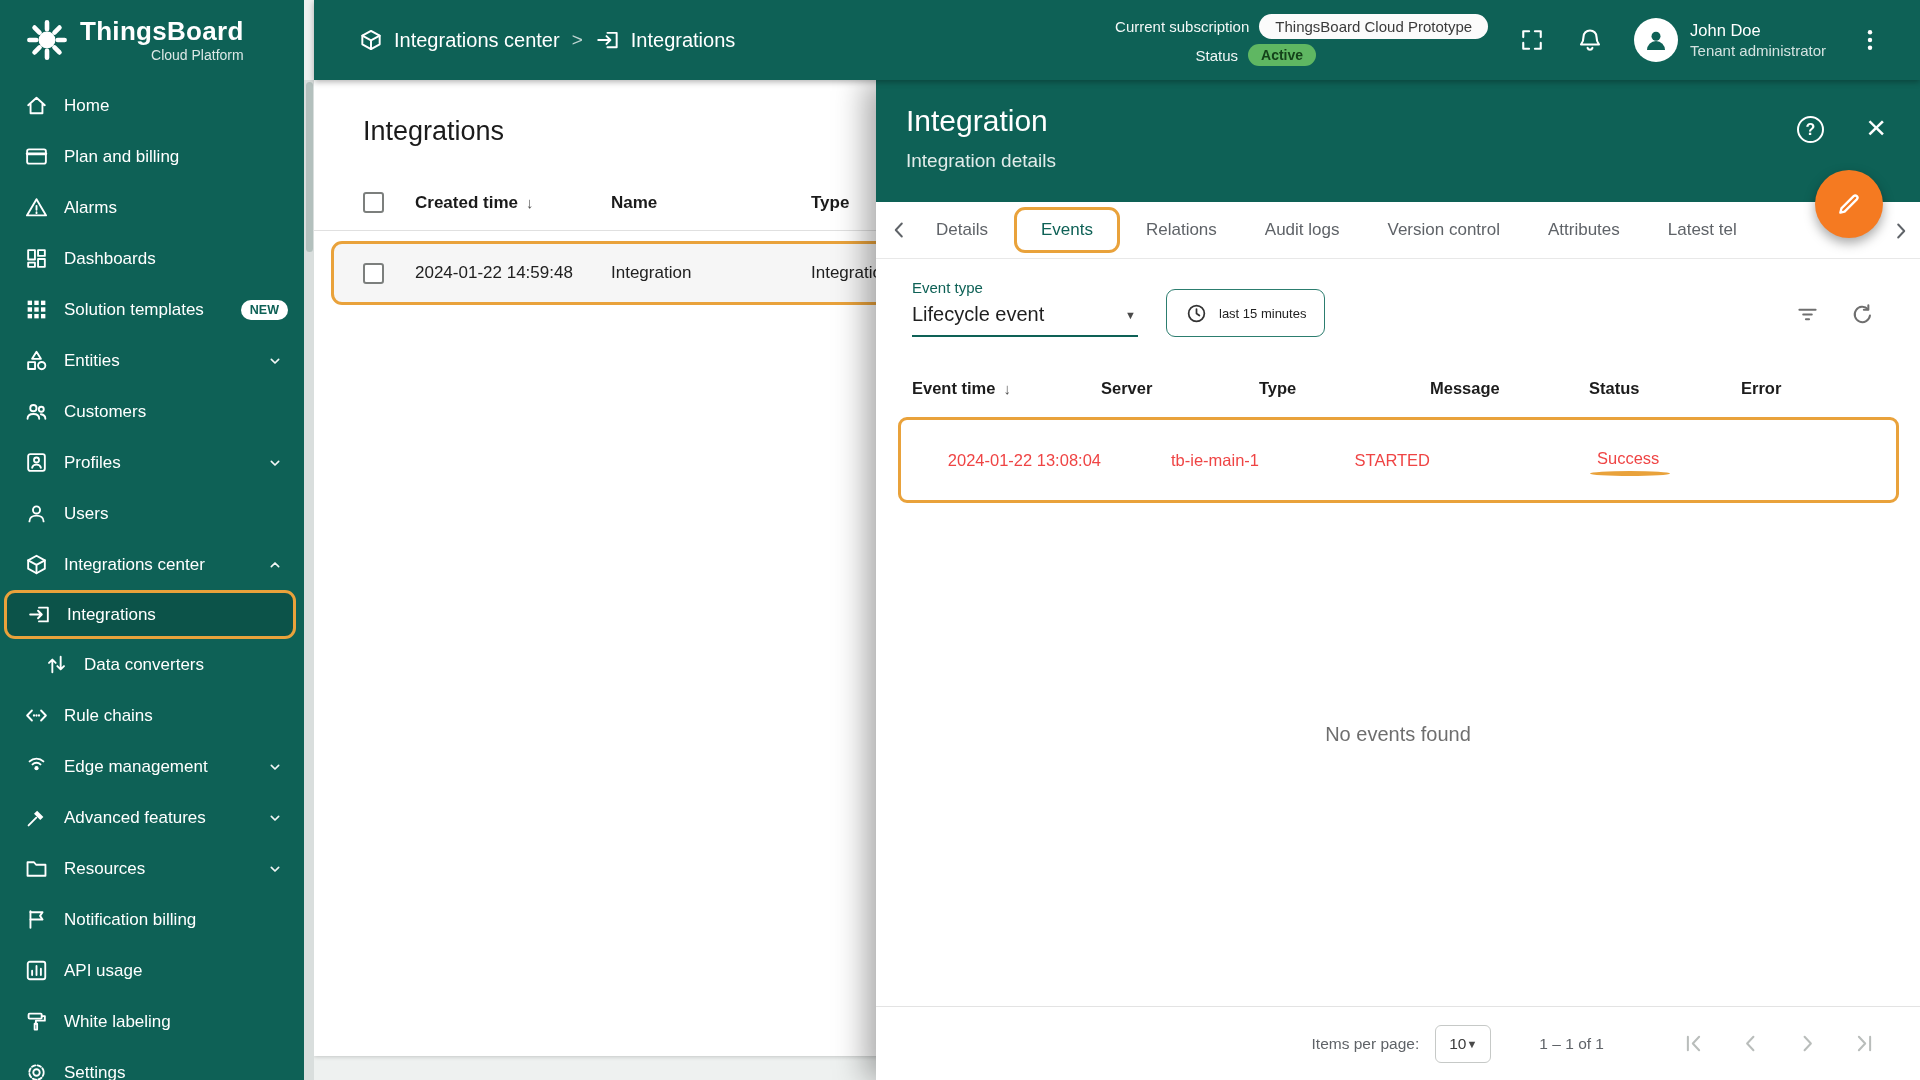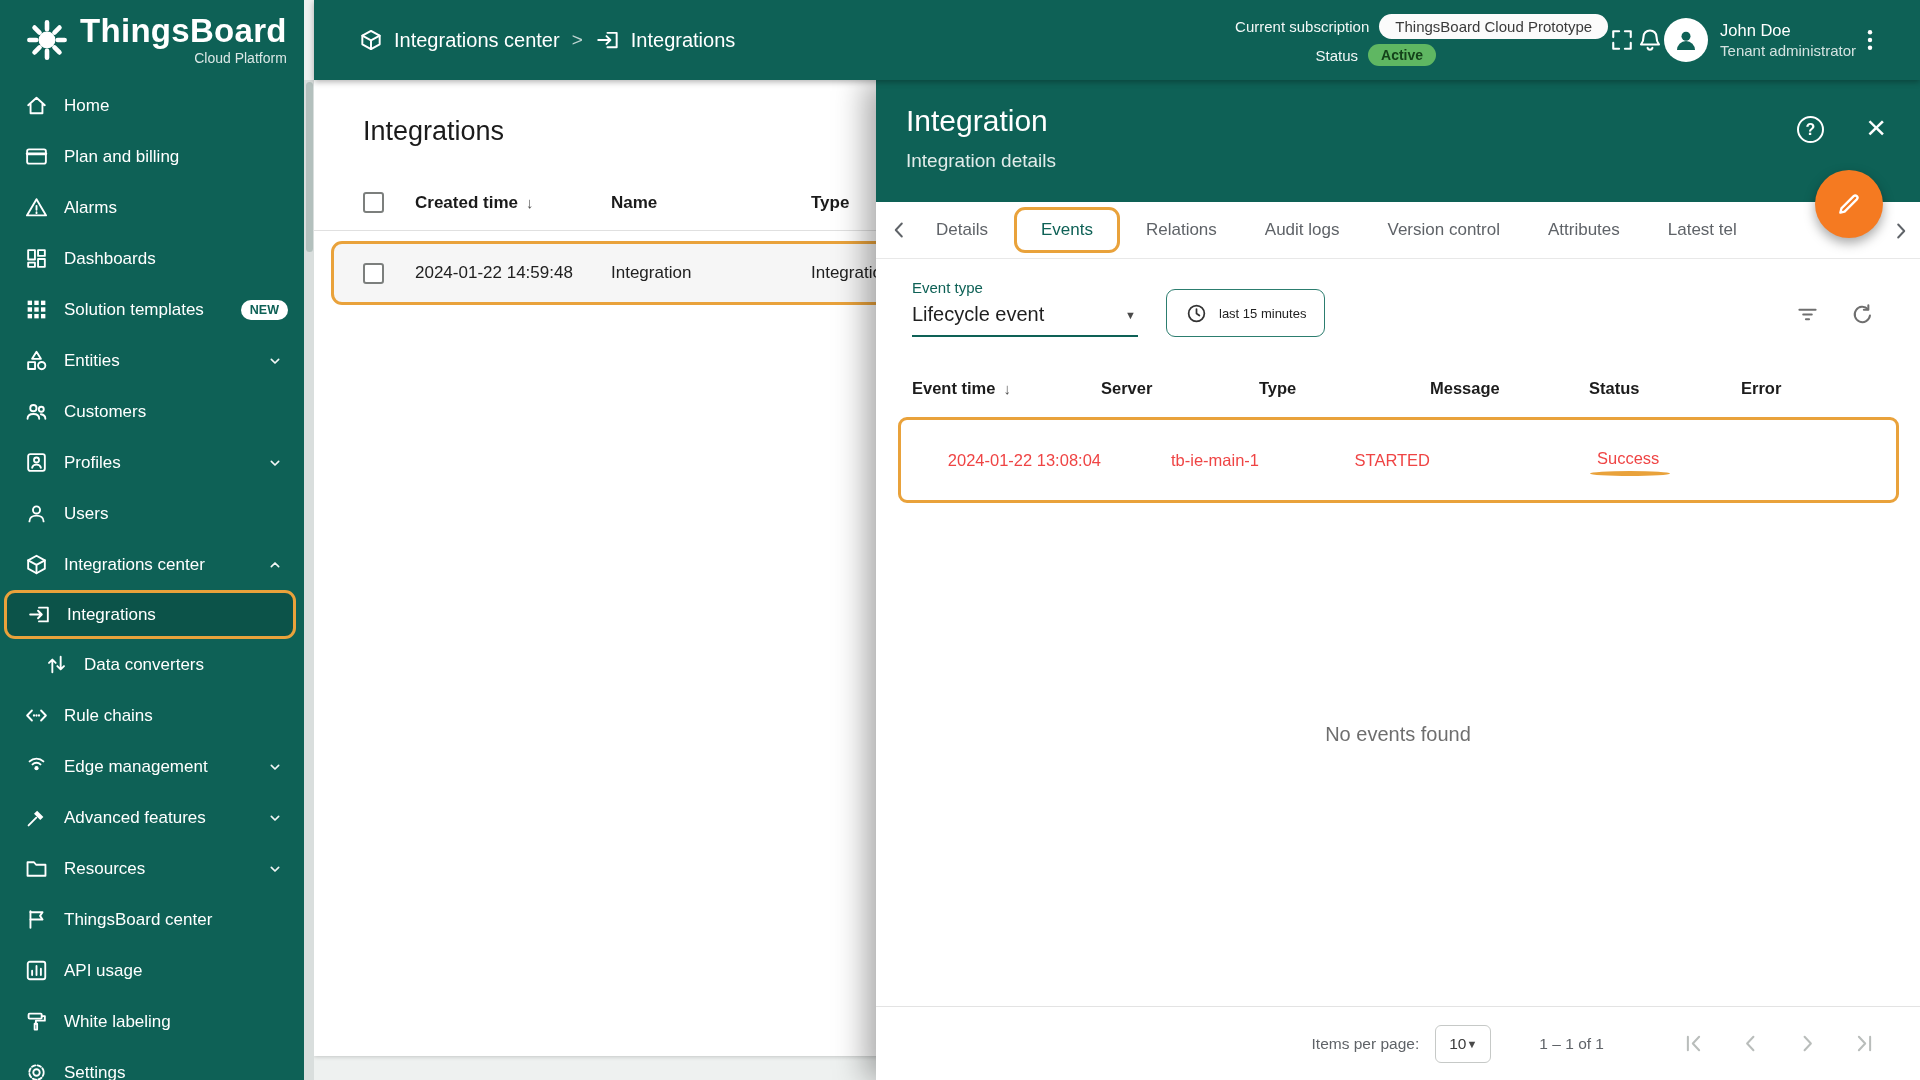--- a/index.html
+++ b/index.html
@@ -8,36 +8,36 @@
 
   
   .ic { fill:none; stroke:currentColor; stroke-width:1.8; stroke-linecap:round; stroke-linejoin:round; display:block; }
 
   
   .sidebar { position:absolute; left:0; top:0; bottom:0; width:304px; background:#0e6156; color:#fff; overflow:hidden; z-index:15; }
   .sidebar-scroll { position:absolute; left:304px; top:80px; bottom:0; width:10px; background:#d9dedd; z-index:16; }
   .sidebar-scroll .thumb { position:absolute; top:2px; left:1.5px; width:7px; height:170px; background:#b3c0bd; border-radius:4px; }
   .logo-row { height:80px; display:flex; align-items:center; padding-left:24px; gap:10px; }
   .logo-row .logo-ic { width:46px; height:46px; color:#fff; }
-  .logo-title { font-size:33px; font-weight:700; letter-spacing:.3px; line-height:1; }
+  .logo-title { font-size:26px; font-weight:700; letter-spacing:.3px; line-height:1; }
   .logo-sub { font-size:14px; color:rgba(255,255,255,.85); text-align:right; margin-top:3px; }
   .nav-item { height:51px; display:flex; align-items:center; padding-left:24px; gap:15px; font-size:17px; font-weight:500; cursor:pointer; white-space:nowrap; }
   .nav-item .nav-ic { width:25px; height:25px; flex:0 0 25px; color:#fff; }
   .nav-item.sub { padding-left:44px; }
   .nav-item .chev { width:22px; height:22px; margin-left:auto; margin-right:18px; color:rgba(255,255,255,.95); }
   .nav-item.active { margin:0 8px 0 4px; padding-left:20px; height:49px; border:3px solid #e9a23b; border-radius:11px; background:rgba(0,0,0,.14); }
   .new-badge { margin-left:auto; margin-right:16px; background:#fff; color:#0e6156; font-size:12.5px; font-weight:700; border-radius:11px; padding:3px 9px; }
 
   
   .topbar { position:absolute; left:314px; right:0; top:0; height:80px; background:#0e6156; color:#fff; display:flex; align-items:center; padding:0 36px 0 44px; z-index:40; box-shadow:0 2px 6px rgba(0,0,0,.3); }
   .crumbs { display:flex; align-items:center; gap:12px; }
   .crumb { display:flex; align-items:center; gap:10px; font-size:20px; font-weight:500; cursor:pointer; }
   .crumb .ic { width:26px; height:26px; }
   .crumb-sep { font-size:19px; color:rgba(255,255,255,.75); font-weight:400; }
-  .tb-right { margin-left:auto; display:flex; align-items:center; }
+  .tb-right { margin-left:auto; display:flex; align-items:center; gap:30px; }
   .sub-block { display:flex; flex-direction:column; align-items:flex-end; gap:5px; }
   .sub-line { display:flex; align-items:center; gap:10px; }
   .sub-line.l2 { margin-right:172px; }
   .sub-label { font-size:15px; color:rgba(255,255,255,.95); }
   .sub-pill { background:#fbfbfb; color:#3a3a3a; font-size:15px; border-radius:15px; padding:4px 16px; cursor:pointer; }
   .badge-active { background:#5fb762; color:#14421a; font-size:14px; font-weight:700; border-radius:12px; padding:3px 13px; }
   .tb-icon-btn { width:28px; height:28px; color:#fff; background:none; border:none; cursor:pointer; padding:0; }
   .tb-icon-btn .ic { width:28px; height:28px; }
   .user { display:flex; align-items:center; gap:12px; cursor:pointer; }
   .avatar { width:44px; height:44px; border-radius:50%; background:#fff; color:#0e6156; display:flex; align-items:center; justify-content:center; }
@@ -387,21 +387,21 @@
           </svg>
           <span>Resources</span>
           <svg class="ic chev">
             <use href="#i-chev-down"></use>
           </svg>
         </div>
       <div class="nav-item">
           <svg class="ic nav-ic">
             <use href="#i-flag"></use>
           </svg>
-          <span>ThingsBoard center</span>
+          <span>Notification billing</span>
         </div>
       <div class="nav-item">
           <svg class="ic nav-ic">
             <use href="#i-chart"></use>
           </svg>
           <span>API usage</span>
         </div>
       <div class="nav-item">
           <svg class="ic nav-ic">
             <use href="#i-paint"></use>

